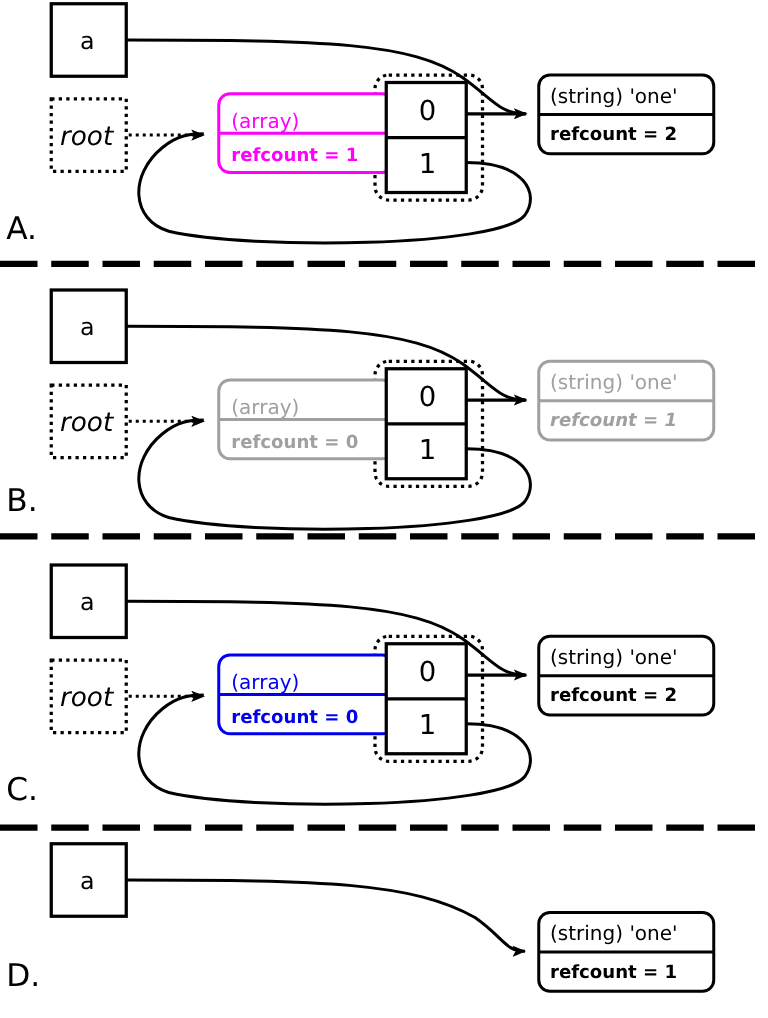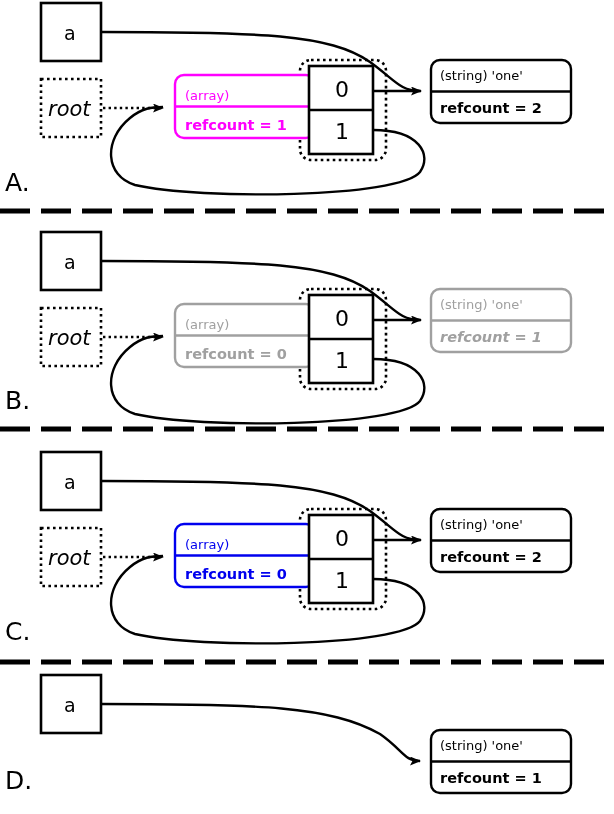--- a/index.html
+++ b/index.html
@@ -40,21 +40,21 @@
   .root-label {
     font-size: 21px;
     font-style: italic;
     color: #000000;
   }
   .cell-num {
     font-size: 22px;
     color: #000000;
   }
   .panel-type {
-    font-size: 13px;
+    font-size: 16px;
   }
   .panel-refcount {
     font-size: 14.5px;
     font-weight: bold;
   }
   .panel-refcount-em {
     font-size: 14.5px;
     font-style: italic;
     font-weight: bold;
   }

